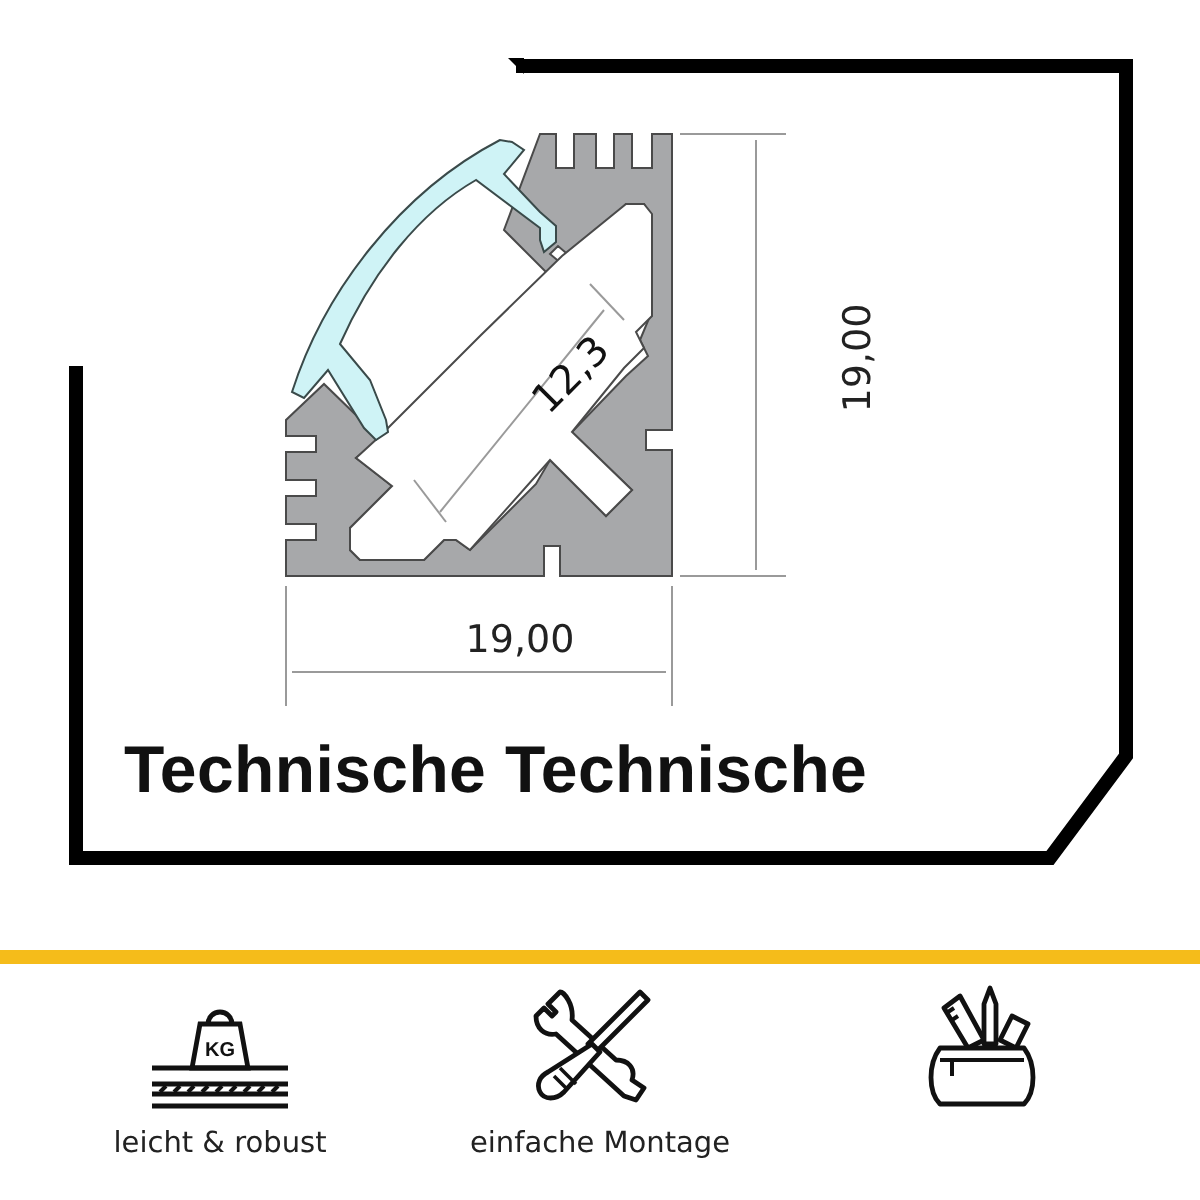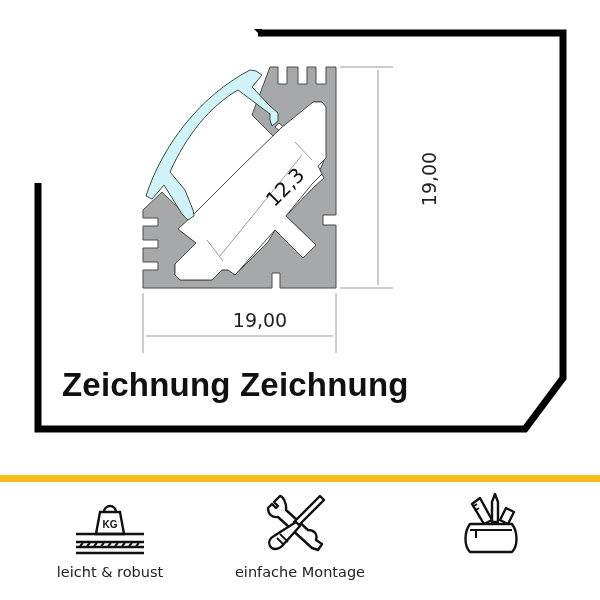--- a/index.html
+++ b/index.html
@@ -68,21 +68,21 @@
     <line x1="220" y1="256" x2="302" y2="155"></line>
     <line x1="207" y1="240" x2="223" y2="261"></line>
     <line x1="295" y1="142" x2="312" y2="160"></line>
   </g>
 </svg>
 
 <div class="dim-h-label">19,00</div>
 <div class="dim-v-label">19,00</div>
 <div class="dim-d-label">12,3</div>
 
-<div class="title">Zeichnung Zeichnung</div>
+<div class="title">Technische Technische</div>
 
 <div class="accent-bar"></div>
 
 <div class="features">
 
   <div class="feature" style="left:210px;">
     <svg width="80" height="66" viewBox="0 0 80 66">
       <g fill="#fff" stroke="#111" stroke-width="2.4" stroke-linejoin="round">
 
         <path d="M20,6 L14,12 L18,16 L16,18 L12,14 L8,18 C8,24 12,28 18,27 L52,58 L58,60 L62,54 L56,50 C58,44 54,40 48,40 L26,20 C27,12 22,6 20,6 Z"></path>

